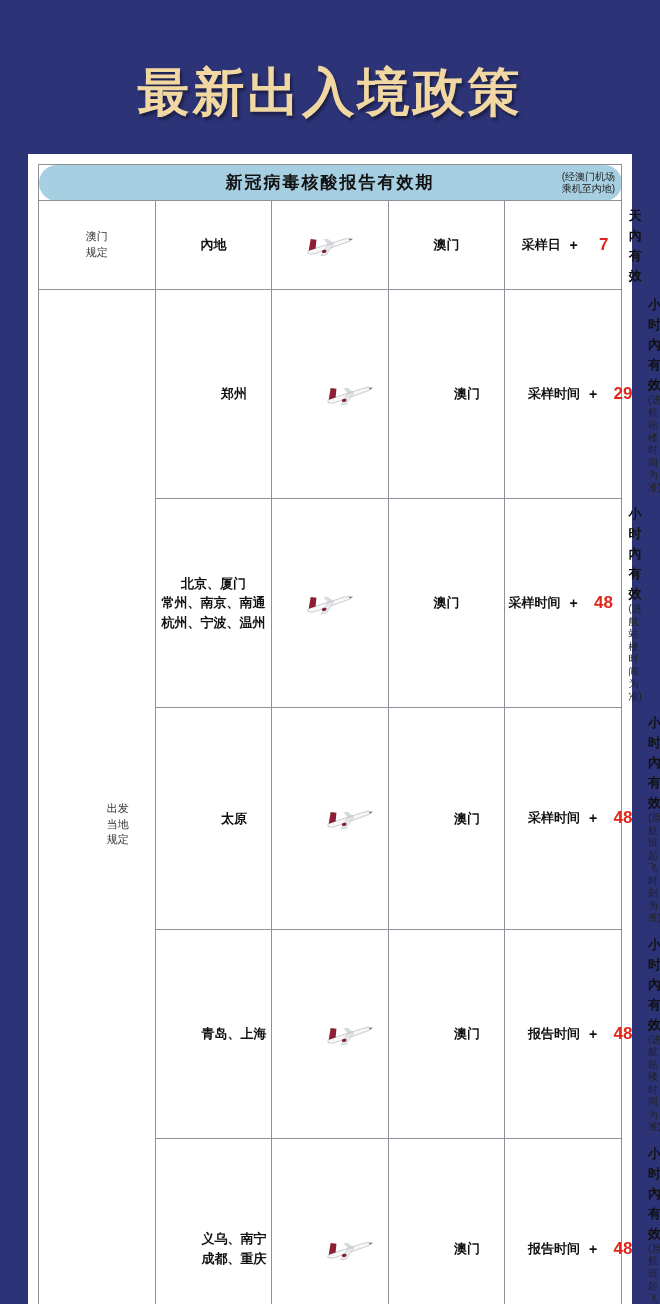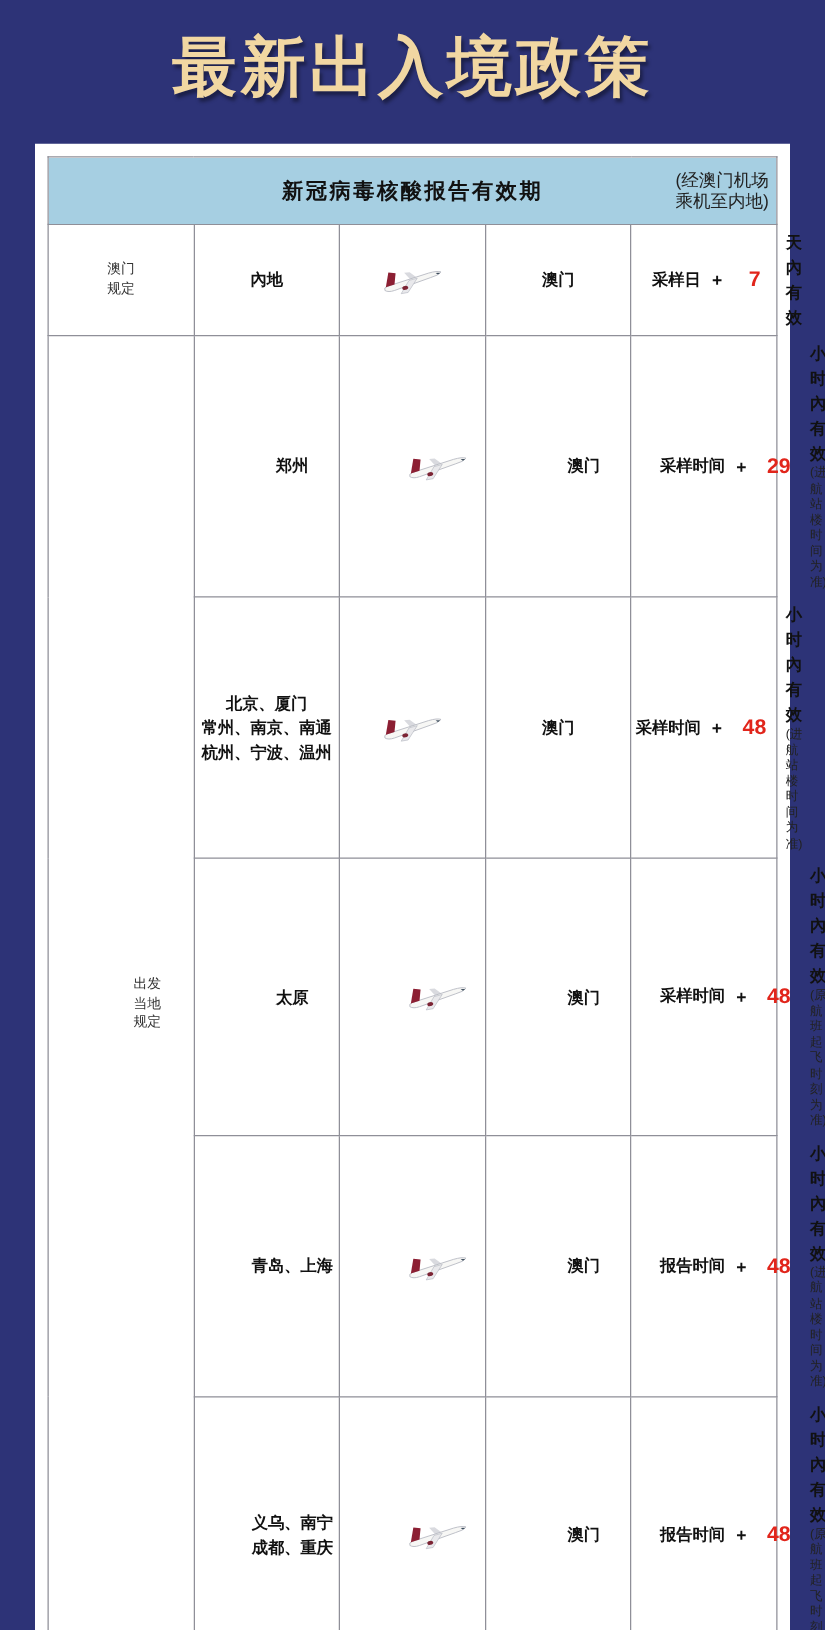--- a/index.html
+++ b/index.html
@@ -4,21 +4,21 @@
 <style>
   * { box-sizing: border-box; margin: 0; padding: 0; }
   html, body { width: 660px; }
   body {
     height: 1304px;
     background: #2d3377;
     font-family: "Liberation Sans", "DejaVu Sans", sans-serif;
     overflow: hidden;
   }
   
-  .banner { padding-top: 19px; text-align: center; }
+  .banner { padding-top: 38px; text-align: center; margin-top: 20px; }
   .banner h1 {
     display: inline-block;
     font-size: 52px;
     font-weight: bold;
     letter-spacing: 3px;
     color: #f1d7a2;
     text-shadow: 2px 3px 3px rgba(0,0,0,0.4);
   }
   
   .card {
@@ -30,36 +30,37 @@
     width: 100%;
     border-collapse: collapse;
     table-layout: fixed;
   }
   table.policy th, table.policy td {
     border: 1px solid #8f8f98;
     vertical-align: middle;
   }
   th.t-head {
     background: #a6cfe2;
-    height: 54px;
+    height: 36px;
     position: relative;
     padding: 4px 6px;
+    border-radius: 21px;
   }
   .t-title {
     font-size: 17px;
     font-weight: bold;
     color: #111;
     text-align: center;
     letter-spacing: 2px;
   }
   .t-corner {
     position: absolute;
     right: 6px; top: 50%;
     transform: translateY(-50%);
-    font-size: 14px;
+    font-size: 10px;
     font-weight: normal;
     color: #222;
     text-align: right;
     white-space: pre-line;
     line-height: 1.25;
   }
   td.group {
     width: 36px;
     font-size: 11px;
     color: #333;

